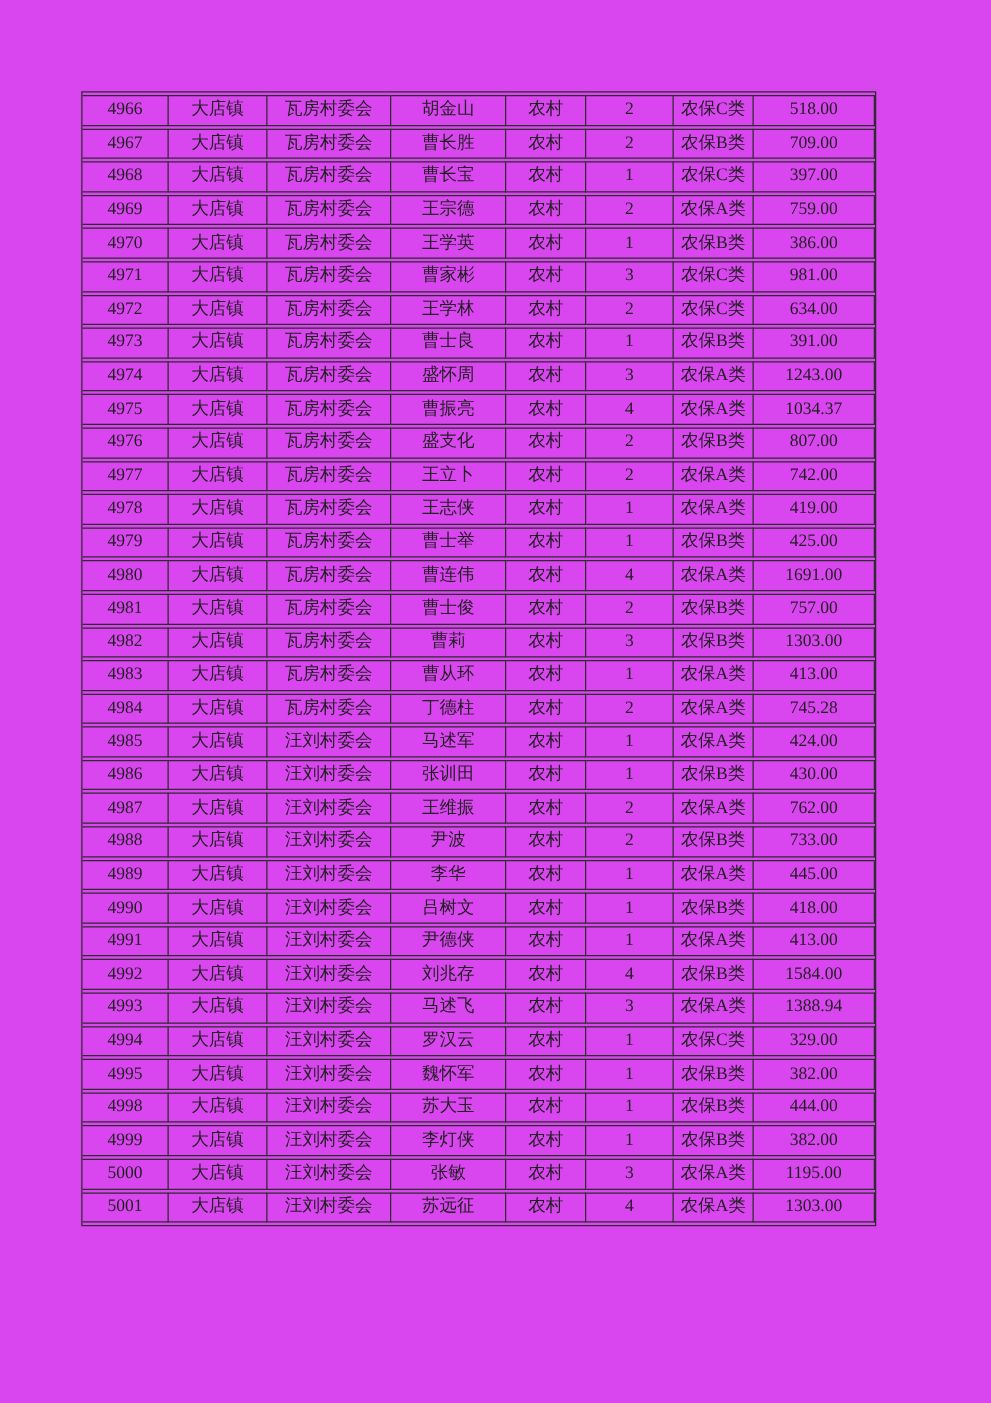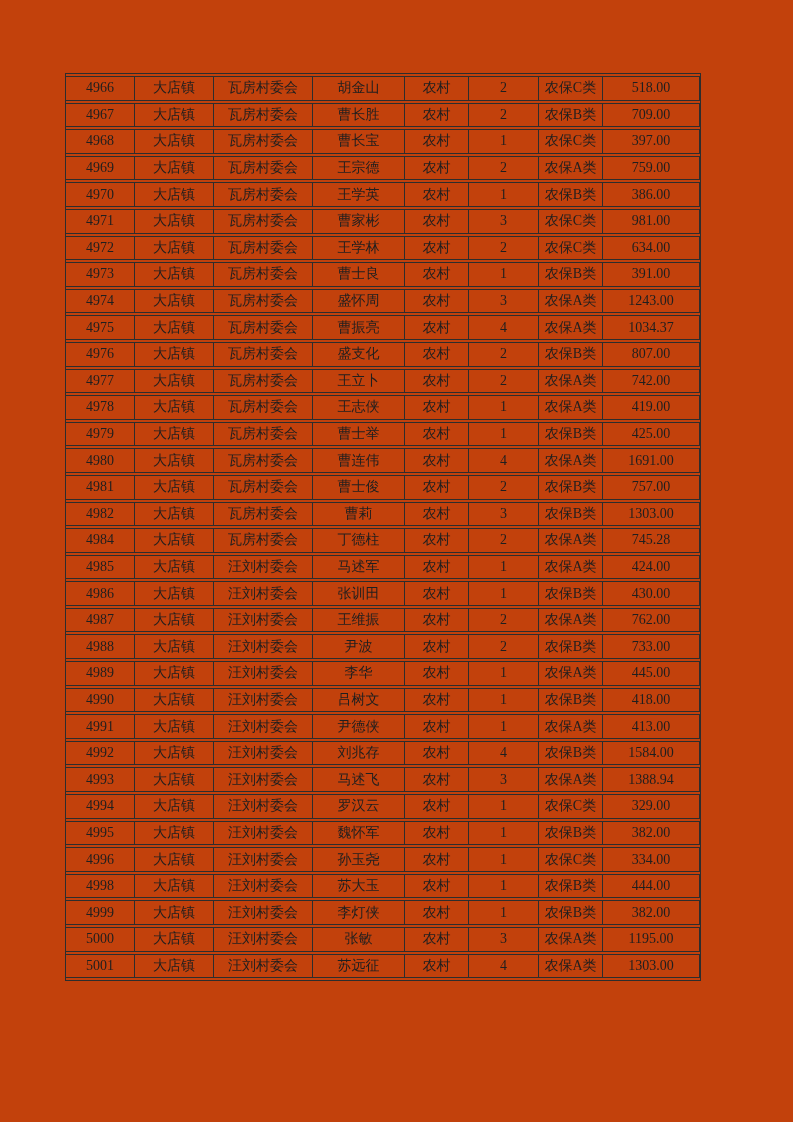--- a/index.html
+++ b/index.html
@@ -4,21 +4,21 @@
 <style>
   html, body { margin: 0; padding: 0; }
   body {
     width: 793px; height: 1122px;
     background: #ffffff;
     font-family: "Liberation Serif", "DejaVu Serif", serif;
   }
   .sheet {
     position: relative;
     width: 793px; height: 1122px;
-    background: #c2410c;
+    background: #d946ef;
     overflow: hidden;
   }
   table.data {
     position: absolute;
     left: 65px; top: 73px;
     width: 634px;
     table-layout: fixed;
     border-collapse: separate;
     border-spacing: 0 2px;       
     border: 1.5px solid #2d2d2d; 
@@ -219,20 +219,30 @@
           <td>4982</td>
           <td>大店镇</td>
           <td>瓦房村委会</td>
           <td>曹莉</td>
           <td>农村</td>
           <td>3</td>
           <td>农保B类</td>
           <td>1303.00</td>
         </tr>
         <tr>
+          <td>4983</td>
+          <td>大店镇</td>
+          <td>瓦房村委会</td>
+          <td>曹从环</td>
+          <td>农村</td>
+          <td>1</td>
+          <td>农保A类</td>
+          <td>413.00</td>
+        </tr>
+        <tr>
           <td>4984</td>
           <td>大店镇</td>
           <td>瓦房村委会</td>
           <td>丁德柱</td>
           <td>农村</td>
           <td>2</td>
           <td>农保A类</td>
           <td>745.28</td>
         </tr>
         <tr>
@@ -337,30 +347,20 @@
         </tr>
         <tr>
           <td>4995</td>
           <td>大店镇</td>
           <td>汪刘村委会</td>
           <td>魏怀军</td>
           <td>农村</td>
           <td>1</td>
           <td>农保B类</td>
           <td>382.00</td>
-        </tr>
-        <tr>
-          <td>4996</td>
-          <td>大店镇</td>
-          <td>汪刘村委会</td>
-          <td>孙玉尧</td>
-          <td>农村</td>
-          <td>1</td>
-          <td>农保C类</td>
-          <td>334.00</td>
         </tr>
         <tr>
           <td>4998</td>
           <td>大店镇</td>
           <td>汪刘村委会</td>
           <td>苏大玉</td>
           <td>农村</td>
           <td>1</td>
           <td>农保B类</td>
           <td>444.00</td>

